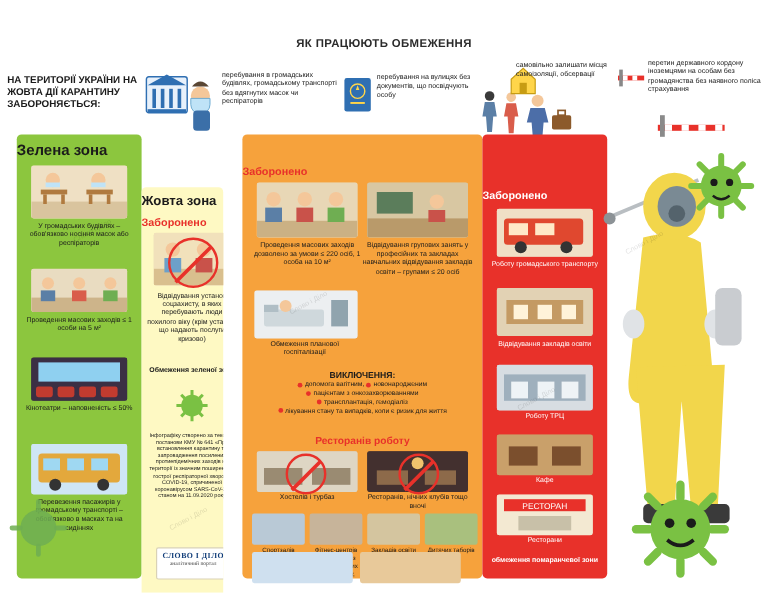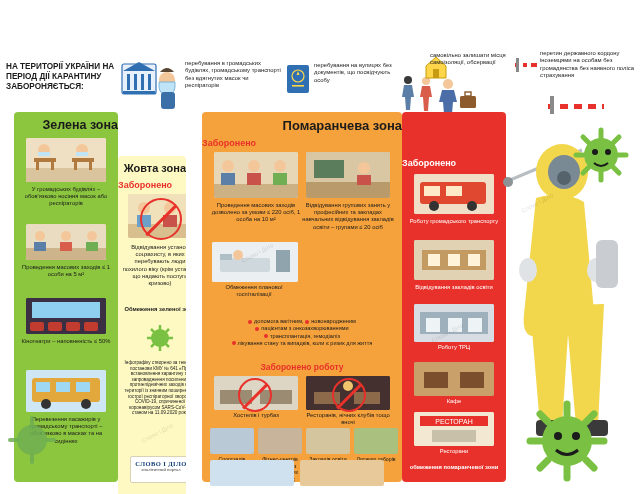--- a/index.html
+++ b/index.html
@@ -33,21 +33,21 @@
 
   
   .zones{position:absolute;left:14px;top:112px;width:612px;height:370px;}
   .col{position:absolute;top:0;height:370px;border-radius:4px;overflow:hidden;}
   .col.green{left:0;width:104px;background:#8cc63e;}
   .col.yellow{left:104px;width:68px;background:#fef9c3;margin-top:44px;}
   .col.orange{left:188px;width:200px;background:#f6a23c;}
   .col.red{left:388px;width:104px;background:#e8312a;}
 
   .zhead{
-    position:absolute;left:0;top:4px;width:100%;text-align:right;
+    position:absolute;left:0;top:4px;width:100%;text-align:left;
     font-weight:bold;color:#1b1b1b;
   }
   .col.green .zhead{font-size:12.5px;top:6px;}
   .col.yellow .zhead{font-size:11px;top:6px;}
   .col.orange .zhead{font-size:13px;top:6px;}
   .col.red .zhead{font-size:12.5px;color:#fff;top:6px;line-height:1.05;}
 
   .forb{
     position:absolute;left:0;width:100%;text-align:left;
     font-size:9px;font-weight:bold;color:#e8312a;
@@ -84,24 +84,25 @@
   .wm{
     position:absolute;font-size:6px;color:rgba(0,0,0,.13);transform:rotate(-28deg);
     font-family:"Liberation Sans",sans-serif;pointer-events:none;
   }
 </style>
 </head>
 <body>
 
 <div class="page">
 
+  <div class="subtitle">ЯК ПРАЦЮЮТЬ ОБМЕЖЕННЯ</div>
 
   <div class="topstrip">
 
-    <div class="lead">НА ТЕРИТОРІЇ УКРАЇНИ НА ПЕРІОД ДІЇ КАРАНТИНУ ЗАБОРОНЯЄТЬСЯ:</div>
+    <div class="lead">НА ТЕРИТОРІЇ УКРАЇНИ НА ЖОВТА ДІЇ КАРАНТИНУ ЗАБОРОНЯЄТЬСЯ:</div>
 
     <div class="ticon" style="left:120px;top:14px;width:60px;height:52px;">
       <svg width="60" height="52" viewBox="0 0 60 52">
         <rect x="2" y="4" width="34" height="30" rx="2" fill="#e8f1fb" stroke="#2f6fb2" stroke-width="1.2"></rect>
         <polygon points="19,2 3,11 35,11" fill="#2f6fb2"></polygon>
         <rect x="7" y="14" width="3" height="16" fill="#2f6fb2"></rect>
         <rect x="14" y="14" width="3" height="16" fill="#2f6fb2"></rect>
         <rect x="21" y="14" width="3" height="16" fill="#2f6fb2"></rect>
         <rect x="28" y="14" width="3" height="16" fill="#2f6fb2"></rect>
         <rect x="3" y="31" width="32" height="3" fill="#2f6fb2"></rect>
@@ -271,21 +272,20 @@
 
       <div class="item" style="left:4px;top:204px;width:76px;font-size:4.6px;line-height:1.22;">Інфографіку створено за текстом постанови КМУ № 641 «Про встановлення карантину та запровадження посилених протиепідемічних заходів на території із значним поширенням гострої респіраторної хвороби COVID-19, спричиненої коронавірусом SARS-CoV-2» станом на 11.09.2020 року</div>
 
       <div class="logo" style="left:12px;top:300px;width:60px;height:22px;padding-top:3px;">
         <div class="l1">СЛОВО І ДІЛО</div>
         <div class="l2">аналітичний портал</div>
       </div>
     </div>
 
     <div class="col orange">
-      <div class="zhead">Помаранчева зона</div>
       <div class="forb" style="top:26px;">Заборонено</div>
 
       <div class="ph" style="left:12px;top:40px;width:84px;height:46px;background:#e8d7b6;">
         <svg width="84" height="46" viewBox="0 0 84 46">
           <rect width="84" height="46" fill="#e8d7b6"></rect>
           <rect x="0" y="32" width="84" height="14" fill="#cbb184"></rect>
           <circle cx="14" cy="14" r="6" fill="#f4c79a"></circle>
             <rect x="7" y="21" width="14" height="12" fill="#5b7fa6"></rect>
           <circle cx="40" cy="14" r="6" fill="#f4c79a"></circle>
             <rect x="33" y="21" width="14" height="12" fill="#c9524a"></rect>
@@ -310,30 +310,31 @@
         <svg width="86" height="40" viewBox="0 0 86 40">
           <rect width="86" height="40" fill="#eceff1"></rect>
           <rect x="8" y="16" width="50" height="14" rx="2" fill="#cfd8dc"></rect>
           <rect x="8" y="12" width="12" height="6" fill="#b0bec5"></rect>
           <circle cx="26" cy="13" r="5" fill="#f4c79a"></circle>
           <rect x="64" y="8" width="14" height="22" fill="#90a4ae"></rect>
         </svg>
       </div>
       <div class="item" style="left:6px;top:172px;width:92px;">Обмеження планової госпіталізації</div>
 
+      <div class="excl-title" style="top:196px;">ВИКЛЮЧЕННЯ:</div>
       <div class="excl" style="left:12px;top:206px;width:176px;text-align:center;">
         <span class="dot"></span><span>допомога вагітним</span>,
         <span class="dot"></span><span>новонародженим</span><br>
         <span class="dot"></span><span>пацієнтам з онкозахворюваннями</span><br>
         <span class="dot"></span><span>трансплантація</span>,
         <span>гемодіаліз</span><br>
         <span class="dot"></span><span>лікування стану та випадків, коли є ризик для життя</span>
       </div>
 
-      <div class="redwork" style="top:250px;">Заборонено роботу</div>
+      <div class="redwork" style="top:250px;">Ресторанів роботу</div>
 
       <div class="ph" style="left:12px;top:264px;width:84px;height:34px;background:#dcd3c2;">
         <svg width="84" height="34" viewBox="0 0 84 34">
           <rect width="84" height="34" fill="#ded6c4"></rect>
           <rect x="6" y="14" width="32" height="14" fill="#9a8b72"></rect>
           <rect x="46" y="14" width="32" height="14" fill="#9a8b72"></rect>
         </svg>
       </div>
       <div class="ph" style="left:104px;top:264px;width:84px;height:34px;background:#3e2c2c;">
         <svg width="84" height="34" viewBox="0 0 84 34">

